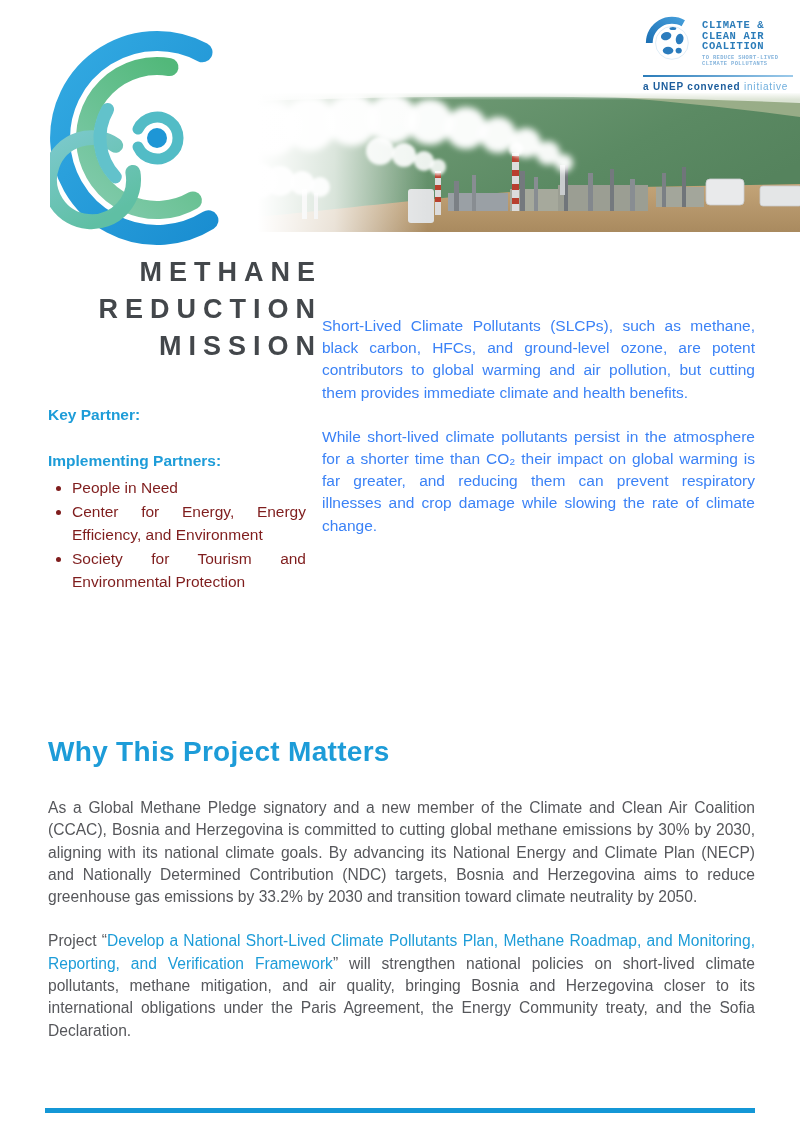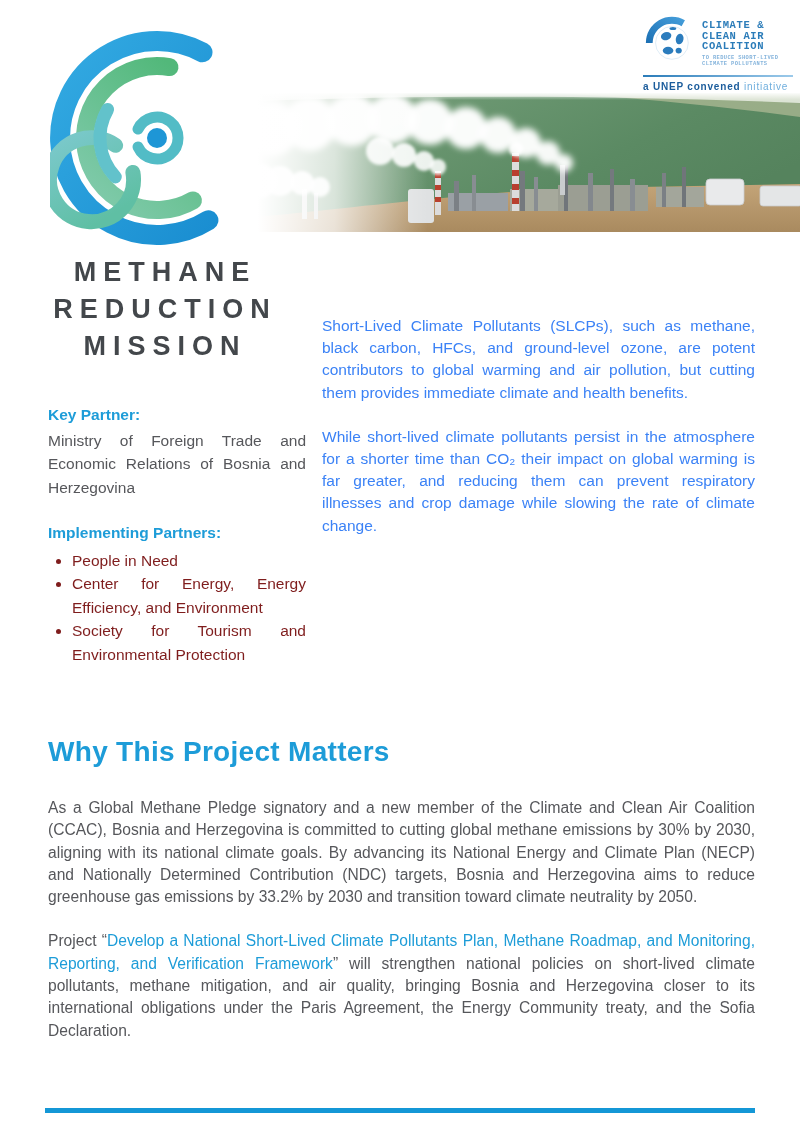--- a/index.html
+++ b/index.html
@@ -19,21 +19,21 @@
   .ccac-tag { color:#85b4dc; font-weight:bold; font-size:5.4px; line-height:6.4px; letter-spacing:0.4px; margin-top:3px; }
   .ccac-divider { height:2px; margin-top:7px; background:linear-gradient(90deg,#2b7cb9,#9ccaea); }
   .ccac-initiative { margin-top:4px; font-size:10px; letter-spacing:0.8px; color:#6faedd; white-space:nowrap; }
   .ccac-initiative b { color:#1c5d9c; font-weight:bold; }
   
   .hero { position:absolute; left:258px; top:93px; width:542px; height:139px; overflow:hidden; }
   
   .mrm-logo { position:absolute; left:50px; top:30px; width:214px; height:216px; }
   .wordmark {
     position:absolute; left:8px; top:254px; width:314px;
-    text-align:center; color:#43474b; font-weight:bold;
+    text-align:right; color:#43474b; font-weight:bold;
     font-size:27px; line-height:37px; letter-spacing:7px;
   }
   
   .sidebar { position:absolute; left:48px; top:403px; width:258px; font-size:15.5px; line-height:23.5px; }
   .blue-label { color:#1d9cd8; font-weight:bold; }
   .sidebar p.body { text-align:justify; color:#56575b; margin-top:2px; }
   .sidebar .impl { margin-top:22px; }
   .sidebar ul { margin:4px 0 0 0; padding-left:24px; }
   .sidebar li { text-align:justify; color:#7f1d1d; }
   .sidebar .duration { margin-top:27px; }
@@ -220,21 +220,20 @@
   </svg>
 
   <div class="wordmark">
     <div>METHANE</div>
     <div>REDUCTION</div>
     <div>MISSION</div>
   </div>
 
   <aside class="sidebar">
     <div class="blue-label">Key Partner:</div>
-    <p class="body">Ministry of Foreign Trade and Economic Relations of Bosnia and Herzegovina</p>
     <div class="blue-label impl">Implementing Partners:</div>
     <ul>
       <li>People in Need</li>
       <li>Center for Energy, Energy Efficiency, and Environment</li>
       <li>Society for Tourism and Environmental Protection</li>
     </ul>
   </aside>
 
   <section class="intro">
     <p>Short-Lived Climate Pollutants (SLCPs), such as methane, black carbon, HFCs, and ground-level ozone, are potent contributors to global warming and air pollution, but cutting them provides immediate climate and health benefits.</p>

